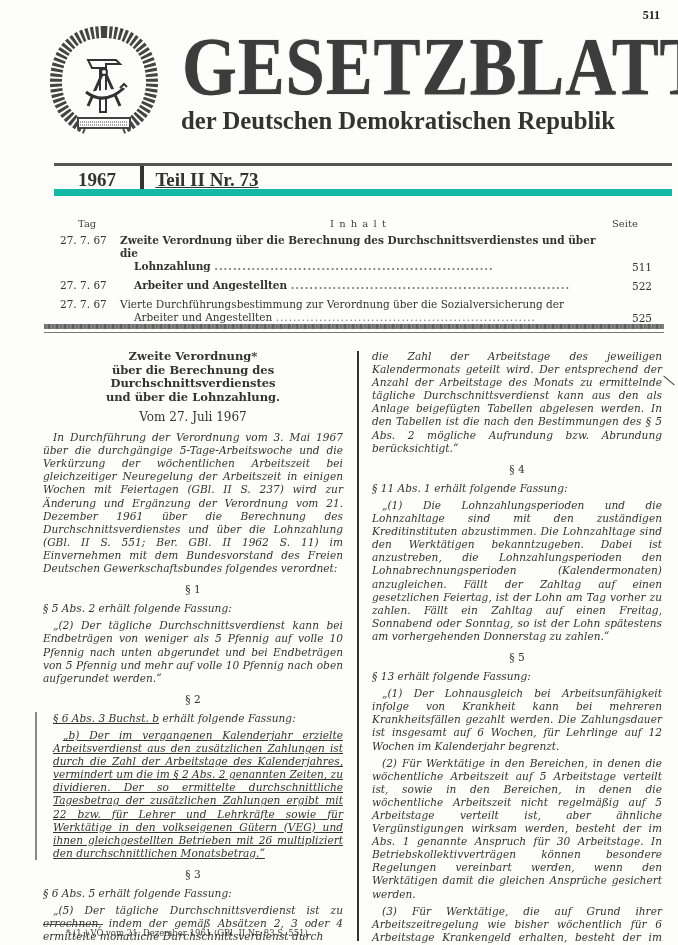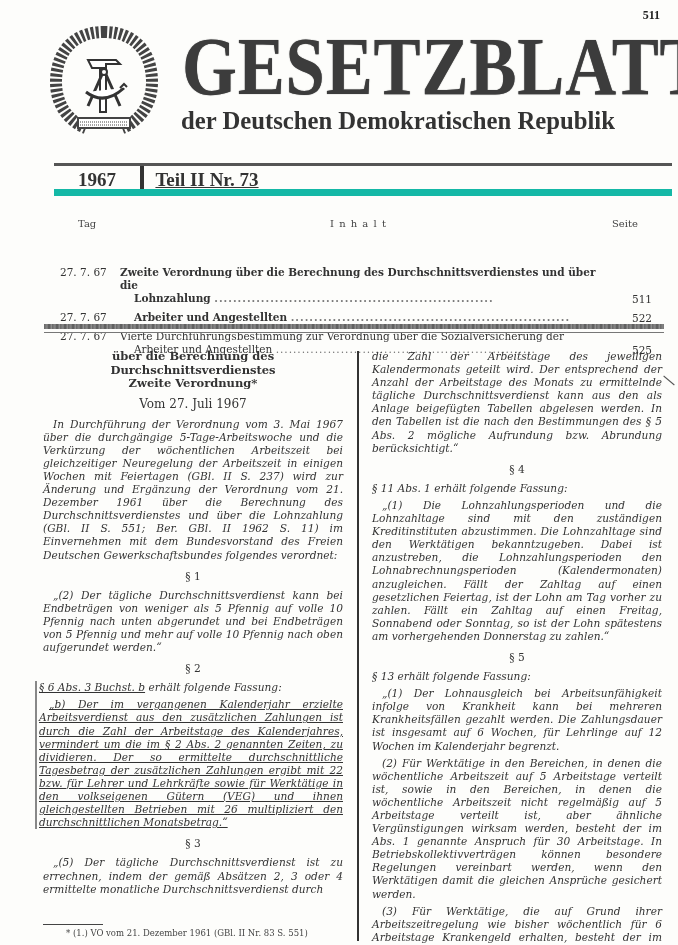--- a/index.html
+++ b/index.html
@@ -8,40 +8,40 @@
   .pagenum { right: 18px; top: 8px; font-family: "Liberation Serif", serif; font-weight: bold; font-size: 12px; color: #222; }
   .emblem { left: 50px; top: 26px; width: 108px; height: 112px; }
   .masthead { left: 182px; top: 30px; width: 480px; height: 74px; font-family: "Liberation Serif", serif; font-weight: bold; font-size: 82px; line-height: 74px; letter-spacing: 1px; color: #3c3c3c; transform: scaleX(0.86); transform-origin: left top; white-space: nowrap; text-shadow: 0 0 1px #555; }
   .subhead { left: 181px; top: 106px; font-family: "Liberation Serif", serif; font-weight: bold; font-size: 26px; color: #333; white-space: nowrap; transform: scaleX(0.95); transform-origin: left top; }
   .issuebar { left: 54px; top: 163px; width: 618px; height: 33px; border-top: 3px solid #555; border-bottom: 7px solid #14b8a6; display: flex; align-items: center; box-sizing: border-box; }
   .issuebar .cell { font-family: "Liberation Serif", serif; font-weight: bold; font-size: 19px; color: #333; }
   .issuebar .c1 { width: 86px; text-align: center; border-right: 2px solid #333; height: 100%; line-height: 27px; }
   .issuebar .c2 { flex: 1; text-align: center; line-height: 27px; }
   .issuebar .c3 { width: 126px; text-align: center; border-left: 2px solid #333; height: 100%; line-height: 27px; text-decoration: underline; }
   .toc-head { top: 218px; font-size: 10px; color: #444; }
-  .toc { left: 60px; top: 234px; width: 592px; font-size: 10.5px; color: #333; margin-top: 32px; }
+  .toc { left: 60px; top: 234px; width: 592px; font-size: 10.5px; color: #333; }
   .toc-row { display: flex; margin-bottom: 6px; }
   .toc-date { width: 60px; padding-top: 0; }
   .toc-title { flex: 1; line-height: 13px; padding-right: 8px; }
   .toc-title .second { padding-left: 14px; display: block; }
   .toc-title .dots { color: #777; letter-spacing: 1px; }
   .toc-row.bold .toc-title { font-weight: bold; }
   .toc-page { width: 34px; text-align: right; align-self: flex-end; }
   .sep1 { left: 44px; top: 324px; width: 620px; height: 5px; background: repeating-linear-gradient(90deg,#666 0,#888 3px,#555 5px,#999 8px); }
   .sep2 { left: 44px; top: 332px; width: 620px; height: 1px; background: #777; }
   .col { font-size: 10.6px; line-height: 13.1px; color: #333; text-align: justify; }
   .left { left: 43px; top: 350px; width: 300px; }
   .right { left: 372px; top: 350px; width: 290px; }
   .coldiv { left: 357px; top: 351px; width: 2px; height: 590px; background: #333; }
   .h-title { font-weight: bold; font-size: 11.5px; line-height: 13.5px; text-align: center; }
   .h-date { font-weight: normal; font-size: 12px; text-align: center; margin: 7px 0 7px; }
   p { margin: 0 0 4px; font-style: italic; }
   .indent { text-indent: 10px; }
   .para-sign { text-align: center; margin: 8px 0 6px; }
-  .marked { border-left: 2px solid #888; margin-left: -8px; padding-left: 2px; }
+  .marked { border-left: 2px solid #888; margin-left: -8px; padding-left: 16px; }
   .ul { text-decoration: underline; }
   .footnote-rule { left: 43px; top: 924px; width: 60px; height: 1px; background: #444; }
   .footnote { left: 43px; top: 928px; font-size: 8.5px; color: #444; margin-left: 23px; }
   .tick { left: 662px; top: 380px; width: 14px; height: 1px; background: #555; transform: rotate(40deg); }
 </style>
 </head>
 <body>
 
 <div class="abs pagenum">511</div>
 
@@ -98,36 +98,39 @@
     </div>
     <div class="toc-page">525</div>
   </div>
 </div>
 
 <div class="abs sep1"></div>
 <div class="abs sep2"></div>
 
 <div class="abs col left">
   <div class="h-title">
+    <div>Zweite Verordnung*</div>
     <div>über die Berechnung des Durchschnittsverdienstes</div>
-    <div>Zweite Verordnung*</div>
+    <div>und über die Lohnzahlung.</div>
   </div>
   <div class="h-date">Vom 27. Juli 1967</div>
   <p class="indent">In Durchführung der Verordnung vom 3. Mai 1967 über die durchgängige 5-Tage-Arbeitswoche und die Verkürzung der wöchentlichen Arbeitszeit bei gleichzeitiger Neuregelung der Arbeitszeit in einigen Wochen mit Feiertagen (GBl. II S. 237) wird zur Änderung und Ergänzung der Verordnung vom 21. Dezember 1961 über die Berechnung des Durchschnittsverdienstes und über die Lohnzahlung (GBl. II S. 551; Ber. GBl. II 1962 S. 11) im Einvernehmen mit dem Bundesvorstand des Freien Deutschen Gewerkschaftsbundes folgendes verordnet:</p>
 
   <div class="para-sign">§ 1</div>
+  <p>§ 5 Abs. 2 erhält folgende Fassung:</p>
   <p class="indent">„(2) Der tägliche Durchschnittsverdienst kann bei Endbeträgen von weniger als 5 Pfennig auf volle 10 Pfennig nach unten abgerundet und bei Endbeträgen von 5 Pfennig und mehr auf volle 10 Pfennig nach oben aufgerundet werden.“</p>
 
   <div class="para-sign">§ 2</div>
   <div class="marked">
     <p><span class="ul">§ 6 Abs. 3 Buchst. b</span><span> erhält folgende Fassung:</span></p>
     <p class="indent ul">„b) Der im vergangenen Kalenderjahr erzielte Arbeitsverdienst aus den zusätzlichen Zahlungen ist durch die Zahl der Arbeitstage des Kalenderjahres, vermindert um die im § 2 Abs. 2 genannten Zeiten, zu dividieren. Der so ermittelte durchschnittliche Tagesbetrag der zusätzlichen Zahlungen ergibt mit 22 bzw. für Lehrer und Lehrkräfte sowie für Werktätige in den volkseigenen Gütern (VEG) und ihnen gleichgestellten Betrieben mit 26 multipliziert den durchschnittlichen Monatsbetrag.“</p>
   </div>
 
   <div class="para-sign">§ 3</div>
+  <p>§ 6 Abs. 5 erhält folgende Fassung:</p>
   <p class="indent">„(5) Der tägliche Durchschnittsverdienst ist zu errechnen, indem der gemäß Absätzen 2, 3 oder 4 ermittelte monatliche Durchschnittsverdienst durch</p>
 </div>
 
 <div class="abs coldiv"></div>
 
 <div class="abs col right">
   <p>die Zahl der Arbeitstage des jeweiligen Kalendermonats geteilt wird. Der entsprechend der Anzahl der Arbeitstage des Monats zu ermittelnde tägliche Durchschnittsverdienst kann aus den als Anlage beigefügten Tabellen abgelesen werden. In den Tabellen ist die nach den Bestimmungen des § 5 Abs. 2 mögliche Aufrundung bzw. Abrundung berücksichtigt.“</p>
 
   <div class="para-sign">§ 4</div>
   <p>§ 11 Abs. 1 erhält folgende Fassung:</p>

